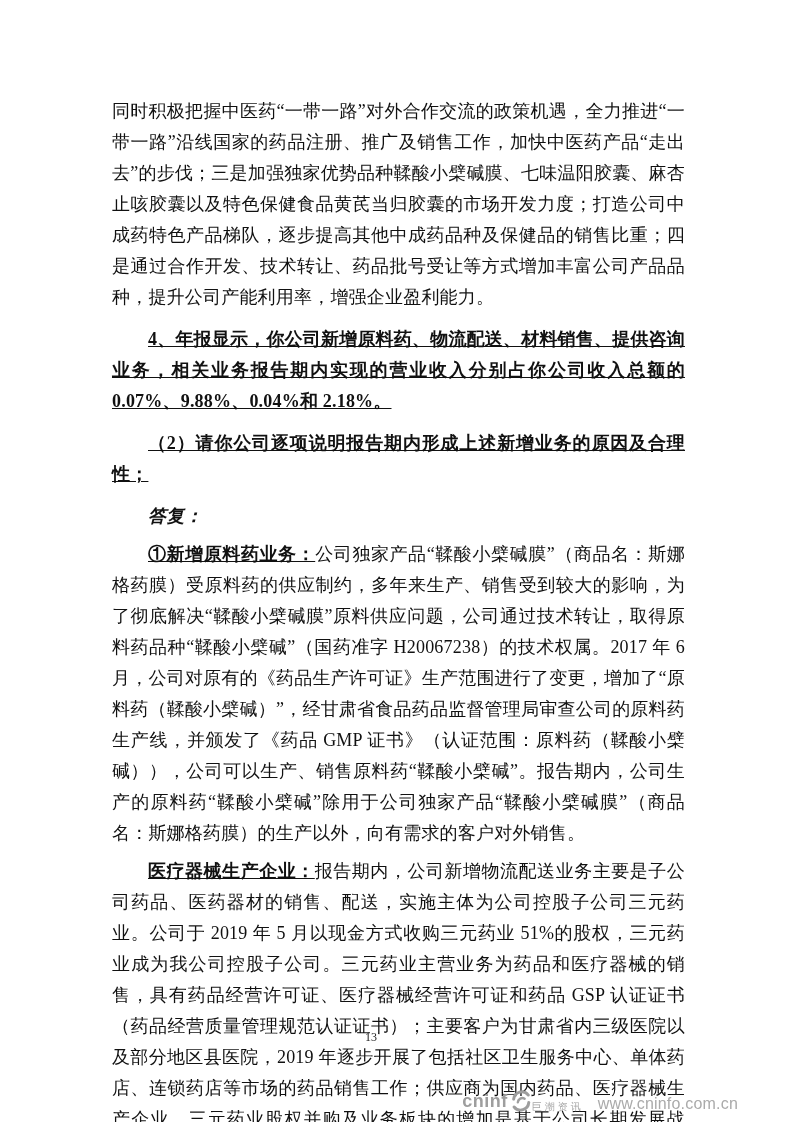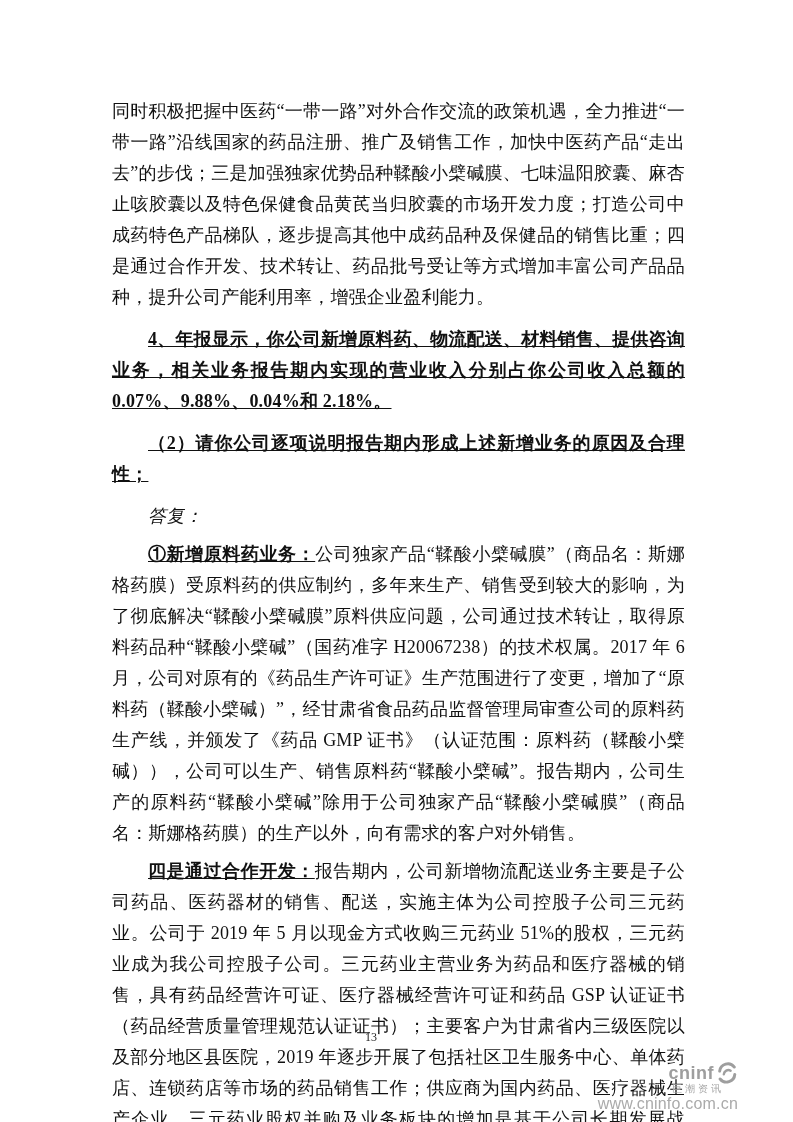--- a/index.html
+++ b/index.html
@@ -26,38 +26,38 @@
     margin: 0 0 11px 0;
     font-size: 18px;
     line-height: 31px;
     text-align: justify;
     text-justify: inter-ideograph;
     letter-spacing: 0.2px;
   }
   .indent { text-indent: 2em; }
   .no-indent { text-indent: 0; }
   .bold { font-weight: bold; text-decoration: underline; }
-  .bold-italic { font-weight: normal; font-style: italic; }
+  .bold-italic { font-weight: bold; font-style: italic; }
   .tight { margin-bottom: 7px; }
   .page-number {
     position: absolute;
     top: 1030px;
     left: 0;
     width: 100%;
     text-align: center;
     font-size: 12px;
     color: #222222;
     font-family: Liberation Serif, serif;
   }
   .logo {
     position: absolute;
     right: 4px;
     bottom: 10px;
     display: flex;
-    flex-direction: column;
+    flex-direction: row;
     align-items: flex-end;
     font-family: "Liberation Sans", sans-serif;
     line-height: 1;
   }
   .logo-row {
     display: flex;
     align-items: center;
     gap: 2px;
   }
   .logo-brand {
@@ -91,21 +91,21 @@
     <p class="body-text no-indent">同时积极把握中医药“一带一路”对外合作交流的政策机遇，全力推进“一带一路”沿线国家的药品注册、推广及销售工作，加快中医药产品“走出去”的步伐；三是加强独家优势品种鞣酸小檗碱膜、七味温阳胶囊、麻杏止咳胶囊以及特色保健食品黄芪当归胶囊的市场开发力度；打造公司中成药特色产品梯队，逐步提高其他中成药品种及保健品的销售比重；四是通过合作开发、技术转让、药品批号受让等方式增加丰富公司产品品种，提升公司产能利用率，增强企业盈利能力。</p>
 
     <p class="body-text bold indent">4、年报显示，你公司新增原料药、物流配送、材料销售、提供咨询业务，相关业务报告期内实现的营业收入分别占你公司收入总额的 0.07%、9.88%、0.04%和 2.18%。</p>
 
     <p class="body-text bold indent">（2）请你公司逐项说明报告期内形成上述新增业务的原因及合理性；</p>
 
     <p class="body-text bold-italic indent tight">答复：</p>
 
     <p class="body-text indent tight"><span class="bold">①新增原料药业务：</span><span>公司独家产品“鞣酸小檗碱膜”（商品名：斯娜格药膜）受原料药的供应制约，多年来生产、销售受到较大的影响，为了彻底解决“鞣酸小檗碱膜”原料供应问题，公司通过技术转让，取得原料药品种“鞣酸小檗碱”（国药准字 H20067238）的技术权属。2017 年 6 月，公司对原有的《药品生产许可证》生产范围进行了变更，增加了“原料药（鞣酸小檗碱）”，经甘肃省食品药品监督管理局审查公司的原料药生产线，并颁发了《药品 GMP 证书》（认证范围：原料药（鞣酸小檗碱）），公司可以生产、销售原料药“鞣酸小檗碱”。报告期内，公司生产的原料药“鞣酸小檗碱”除用于公司独家产品“鞣酸小檗碱膜”（商品名：斯娜格药膜）的生产以外，向有需求的客户对外销售。</span></p>
 
-    <p class="body-text indent"><span class="bold">四是通过合作开发：</span><span>报告期内，公司新增物流配送业务主要是子公司药品、医药器材的销售、配送，实施主体为公司控股子公司三元药业。公司于 2019 年 5 月以现金方式收购三元药业 51%的股权，三元药业成为我公司控股子公司。三元药业主营业务为药品和医疗器械的销售，具有药品经营许可证、医疗器械经营许可证和药品 GSP 认证证书（药品经营质量管理规范认证证书）；主要客户为甘肃省内三级医院以及部分地区县医院，2019 年逐步开展了包括社区卫生服务中心、单体药店、连锁药店等市场的药品销售工作；供应商为国内药品、医疗器械生产企业。三元药业股权并购及业务板块的增加是基于公司长期发展战略，通</span></p>
+    <p class="body-text indent"><span class="bold">医疗器械生产企业：</span><span>报告期内，公司新增物流配送业务主要是子公司药品、医药器材的销售、配送，实施主体为公司控股子公司三元药业。公司于 2019 年 5 月以现金方式收购三元药业 51%的股权，三元药业成为我公司控股子公司。三元药业主营业务为药品和医疗器械的销售，具有药品经营许可证、医疗器械经营许可证和药品 GSP 认证证书（药品经营质量管理规范认证证书）；主要客户为甘肃省内三级医院以及部分地区县医院，2019 年逐步开展了包括社区卫生服务中心、单体药店、连锁药店等市场的药品销售工作；供应商为国内药品、医疗器械生产企业。三元药业股权并购及业务板块的增加是基于公司长期发展战略，通</span></p>
 
   </div>
 
   <div class="page-number">13</div>
 
   <div class="logo">
     <div class="logo-row">
       <span class="logo-brand">cninf</span>
       <svg class="logo-swirl" viewBox="0 0 24 24" fill="none" stroke="#9e9e9e" stroke-linecap="round">
         <path d="M4 10 A 9 9 0 0 1 20 5.5" stroke-width="3.2"></path>

